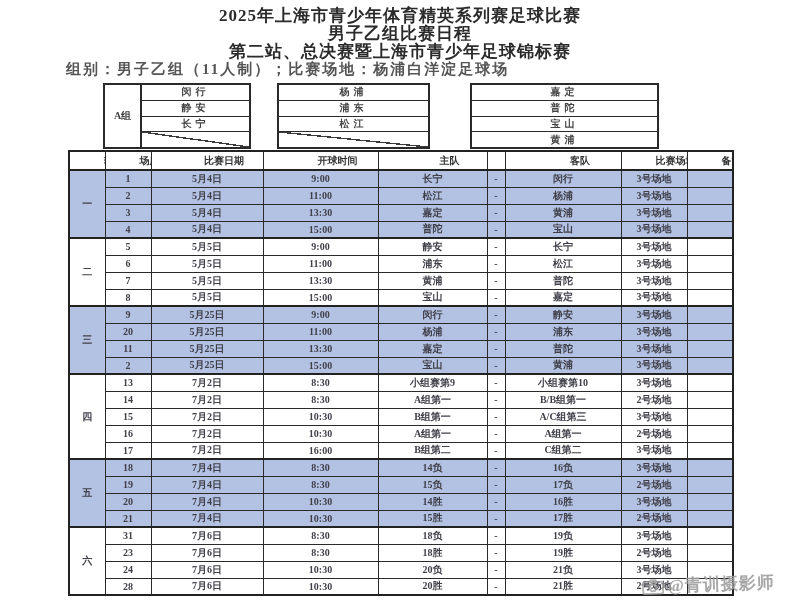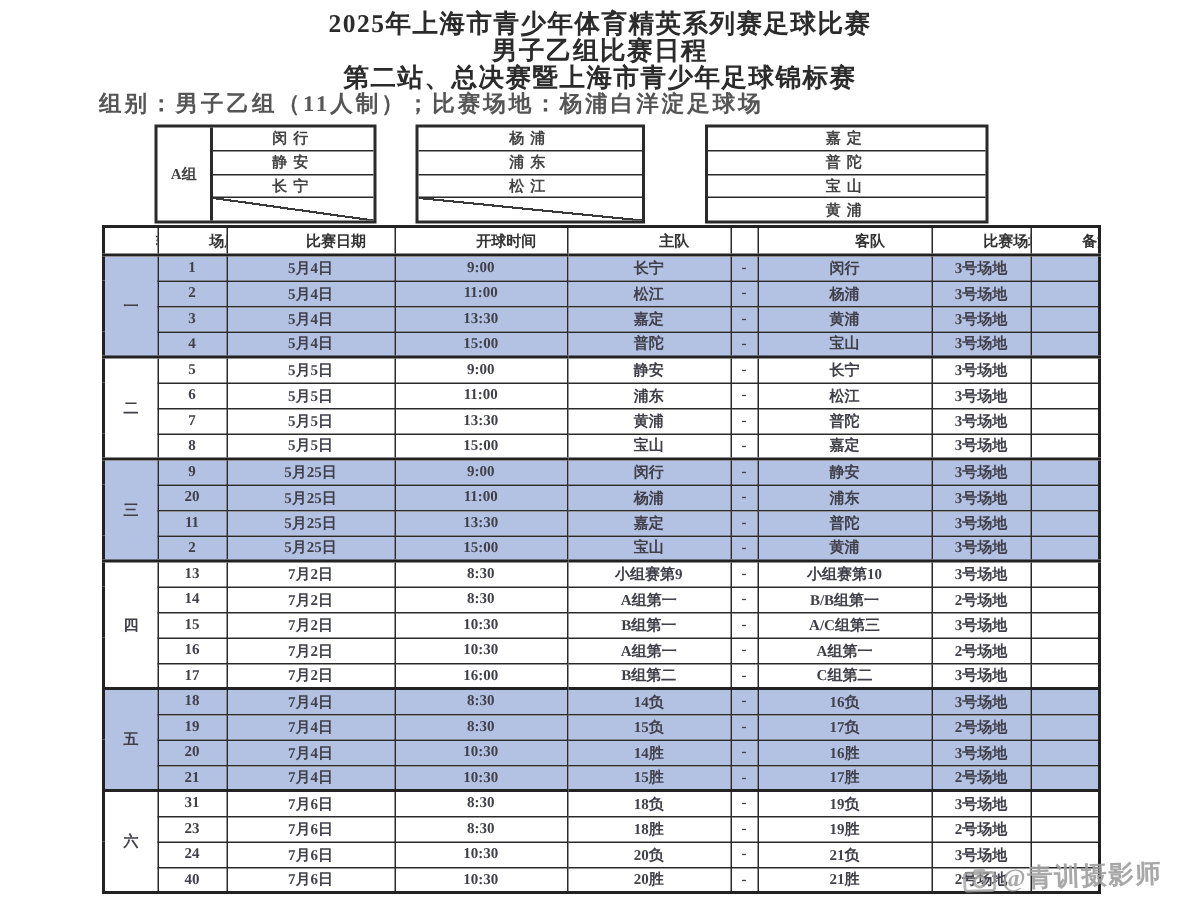--- a/index.html
+++ b/index.html
@@ -367,21 +367,21 @@
           <td>24</td>
           <td>7月6日</td>
           <td>10:30</td>
           <td>20负</td>
           <td>-</td>
           <td>21负</td>
           <td>3号场地</td>
           <td></td>
         </tr>
         <tr>
-          <td>40</td>
+          <td>28</td>
           <td>7月6日</td>
           <td>10:30</td>
           <td>20胜</td>
           <td>-</td>
           <td>21胜</td>
           <td>2号场地</td>
           <td></td>
         </tr>
       </tbody>
   </table>

